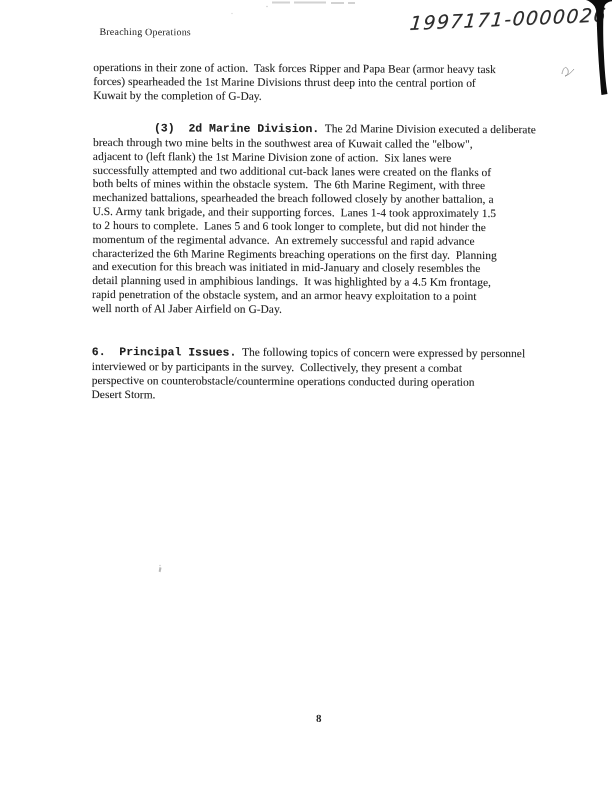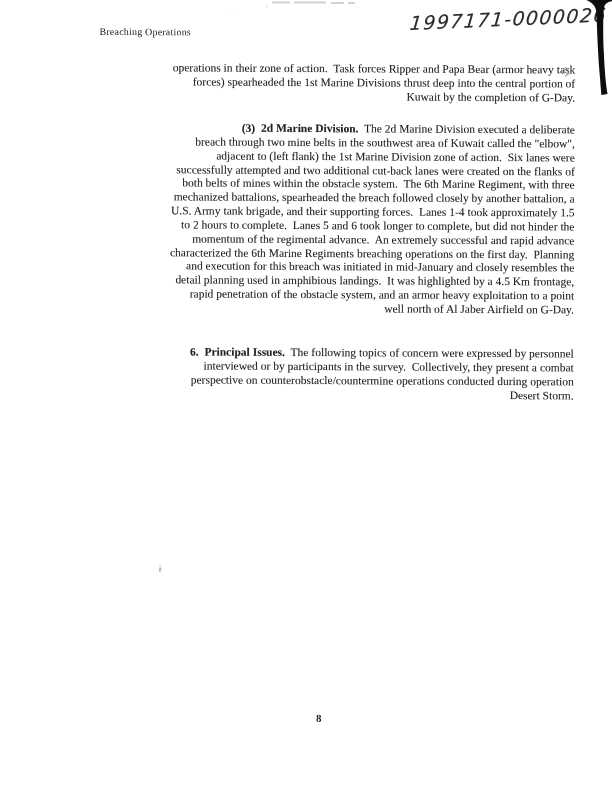--- a/index.html
+++ b/index.html
@@ -4,21 +4,20 @@
 <title>Scanned Document Page</title>
 <style>
   html, body { margin: 0; padding: 0; background: #ffffff; }
   .sheet {
     position: relative;
     width: 612px;
     height: 792px;
     background: #ffffff;
     overflow: hidden;
     font-family: "Liberation Serif", serif;
-    text-align: right;
   }
   
   .scan-content {
     position: absolute;
     inset: 0;
     transform: rotate(0.3deg);
     transform-origin: 50% 40%;
   }
   .header-label {
     position: absolute;
@@ -48,21 +47,21 @@
     left: 92px;
     width: 482px;
     font-size: 11.4px;
     line-height: 13.85px;
     color: #1e1e1e;
     letter-spacing: 0.05px;
     text-shadow: 0.25px 0.25px 0 rgba(0,0,0,0.28);
   }
   .para .first-line { white-space: pre; }
   .para .line-block { white-space: pre; }
-  .para b { font-weight: bold; }
+  .para b { font-weight: bold; font-family: Liberation Mono, monospace; }
   .p1 { top: 62px; }
   .p2 { top: 122px; }
   .p2 .first-line { text-indent: 61px; }
   .p5 { top: 346px; }
   .page-number {
     position: absolute;
     left: 318px;
     top: 712px;
     font-size: 11px;
     font-weight: bold;

